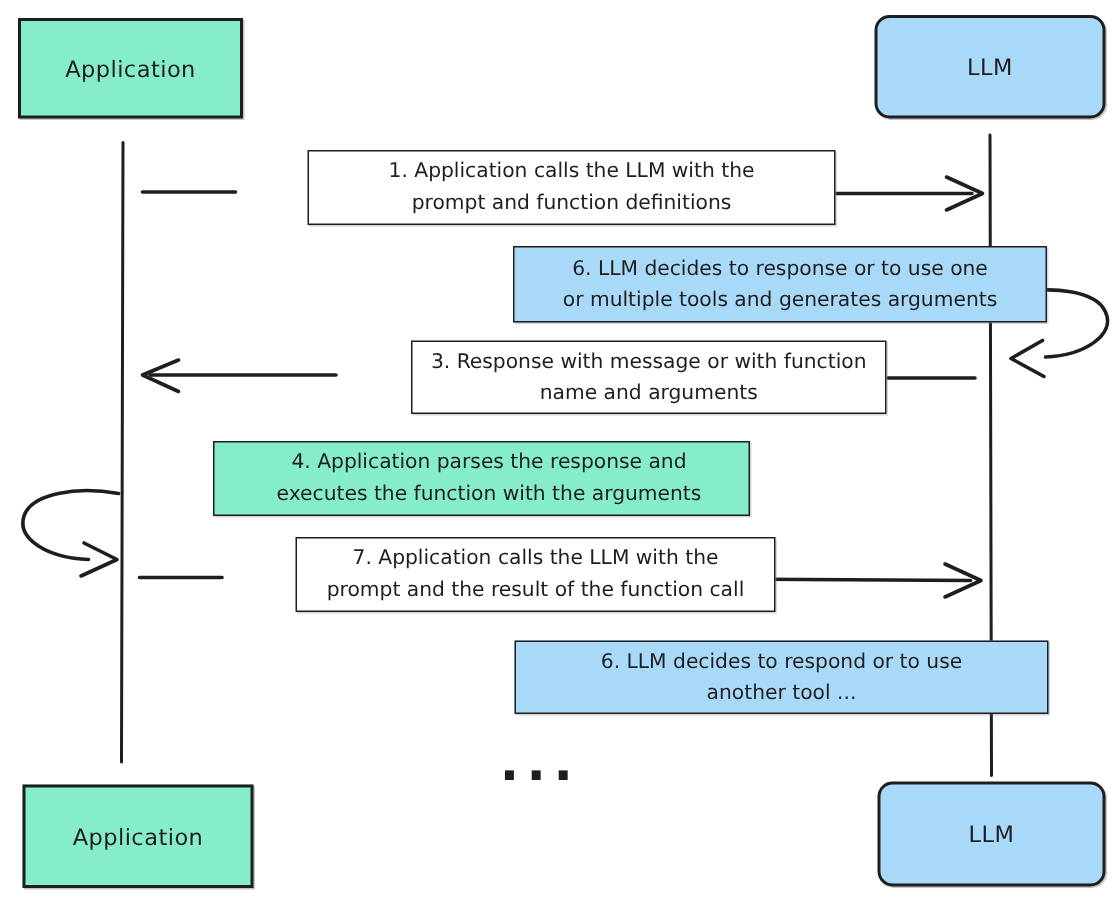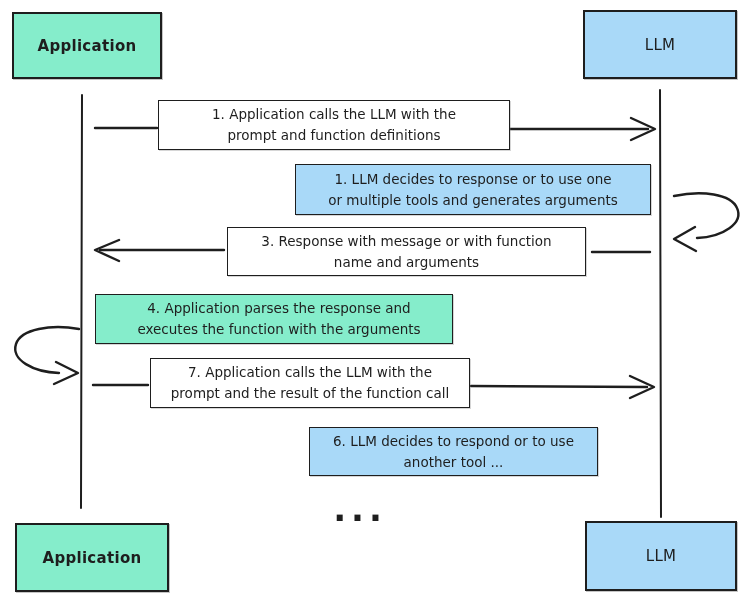--- a/index.html
+++ b/index.html
@@ -9,42 +9,43 @@
   }
   svg.wires{position:absolute;left:0;top:0;width:746px;height:599px;}
   svg.wires path{stroke:var(--ink,#1e1e1e);fill:none;stroke-width:2.4;stroke-linecap:round;stroke-linejoin:round;}
   svg.wires path.thin{stroke-width:2;}
 
   .actor{
     position:absolute;display:flex;align-items:center;justify-content:center;
     border:2.5px solid var(--ink,#1e1e1e);font-size:15px;letter-spacing:.3px;
     box-shadow:1px 1px 0 rgba(90,90,90,.35);
   }
-  .actor.green{background:var(--green,#85EDCB);font-weight:bold;}
-  .actor.blue{background:var(--blue,#A9D9F8);}
+  .actor.green{background:var(--green,#85EDCB);}
+  .actor.blue{background:var(--blue,#A9D9F8);border-radius:10px;}
   .a-tl{left:12px;top:12px;width:146px;height:63px;}
   .a-tr{left:583px;top:10px;width:150px;height:65px;}
   .a-bl{left:15px;top:523px;width:150px;height:65px;}
   .a-br{left:585px;top:521px;width:148px;height:66px;}
 
   .msg{
     position:absolute;display:flex;align-items:center;justify-content:center;
     text-align:center;white-space:pre-line;font-size:13.5px;line-height:21px;
     border:1.8px solid var(--ink,#1e1e1e);padding:2px 6px;box-sizing:border-box;
     box-shadow:1px 1px 0 rgba(120,120,120,.3);
+    margin-left:47px;
   }
   .msg.white{background:#ffffff;}
   .msg.green{background:var(--green,#85EDCB);}
   .msg.blue{background:var(--blue,#A9D9F8);}
   .m1{left:158px;top:100px;width:352px;height:50px;}
   .m2{left:295px;top:164px;width:356px;height:51px;}
-  .m3{left:227px;top:227px;width:359px;height:49px;}
+  .m3{left:227px;top:227px;width:317px;height:49px;}
   .m4{left:95px;top:294px;width:358px;height:50px;padding-left:16px;}
   .m5{left:150px;top:358px;width:320px;height:50px;}
-  .m6{left:309px;top:427px;width:289px;height:49px;}
+  .m6{left:296px;top:427px;width:356px;height:49px;}
 
   .ellipsis{
     position:absolute;left:328px;top:489px;width:64px;text-align:center;
     font-size:34px;font-weight:bold;letter-spacing:5px;color:var(--ink,#1e1e1e);
   }
 </style>
 </head>
 <body>
 
 <div class="canvas">
@@ -78,21 +79,21 @@
   </div>
   <div class="actor green a-bl">
     <span>Application</span>
   </div>
   <div class="actor blue a-br">
     <span>LLM</span>
   </div>
 
   <div class="msg white m1">1. Application calls the LLM with the
 prompt and function definitions</div>
-  <div class="msg blue m2">1. LLM decides to response or to use one
+  <div class="msg blue m2">6. LLM decides to response or to use one
 or multiple tools and generates arguments</div>
   <div class="msg white m3">3. Response with message or with function
 name and arguments</div>
   <div class="msg green m4">4. Application parses the response and
 executes the function with the arguments</div>
   <div class="msg white m5">7. Application calls the LLM with the
 prompt and the result of the function call</div>
   <div class="msg blue m6">6. LLM decides to respond or to use
 another tool ...</div>
 

